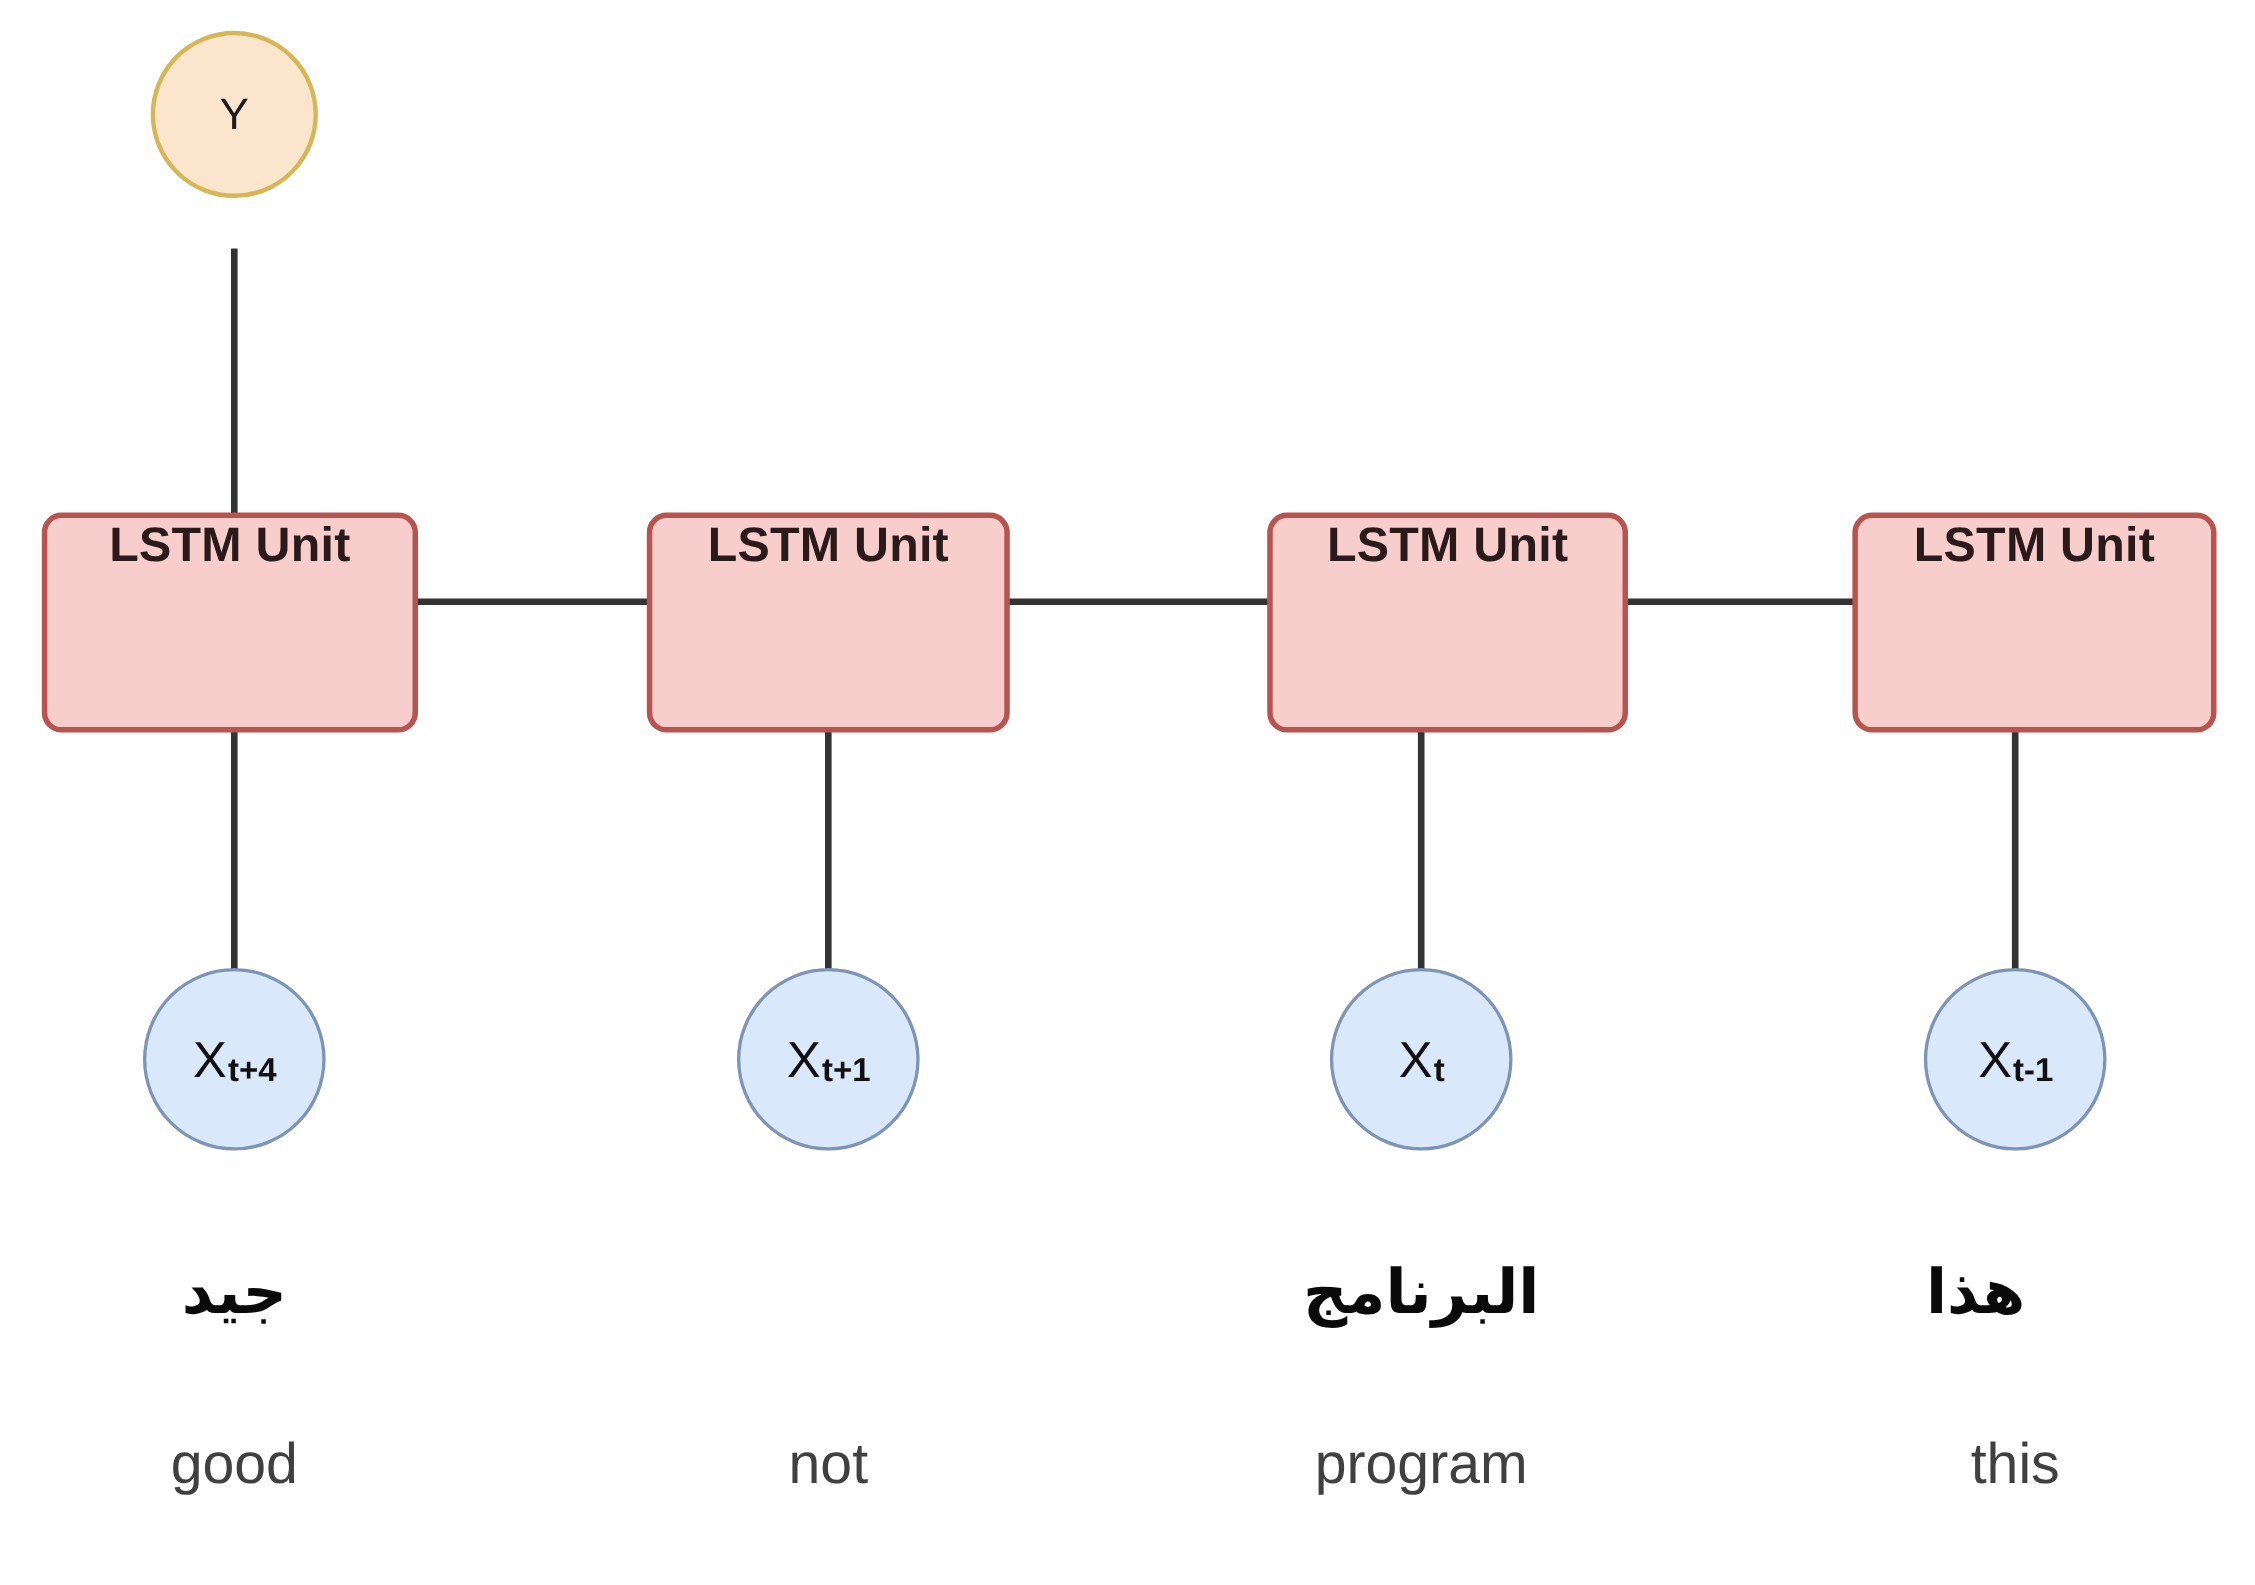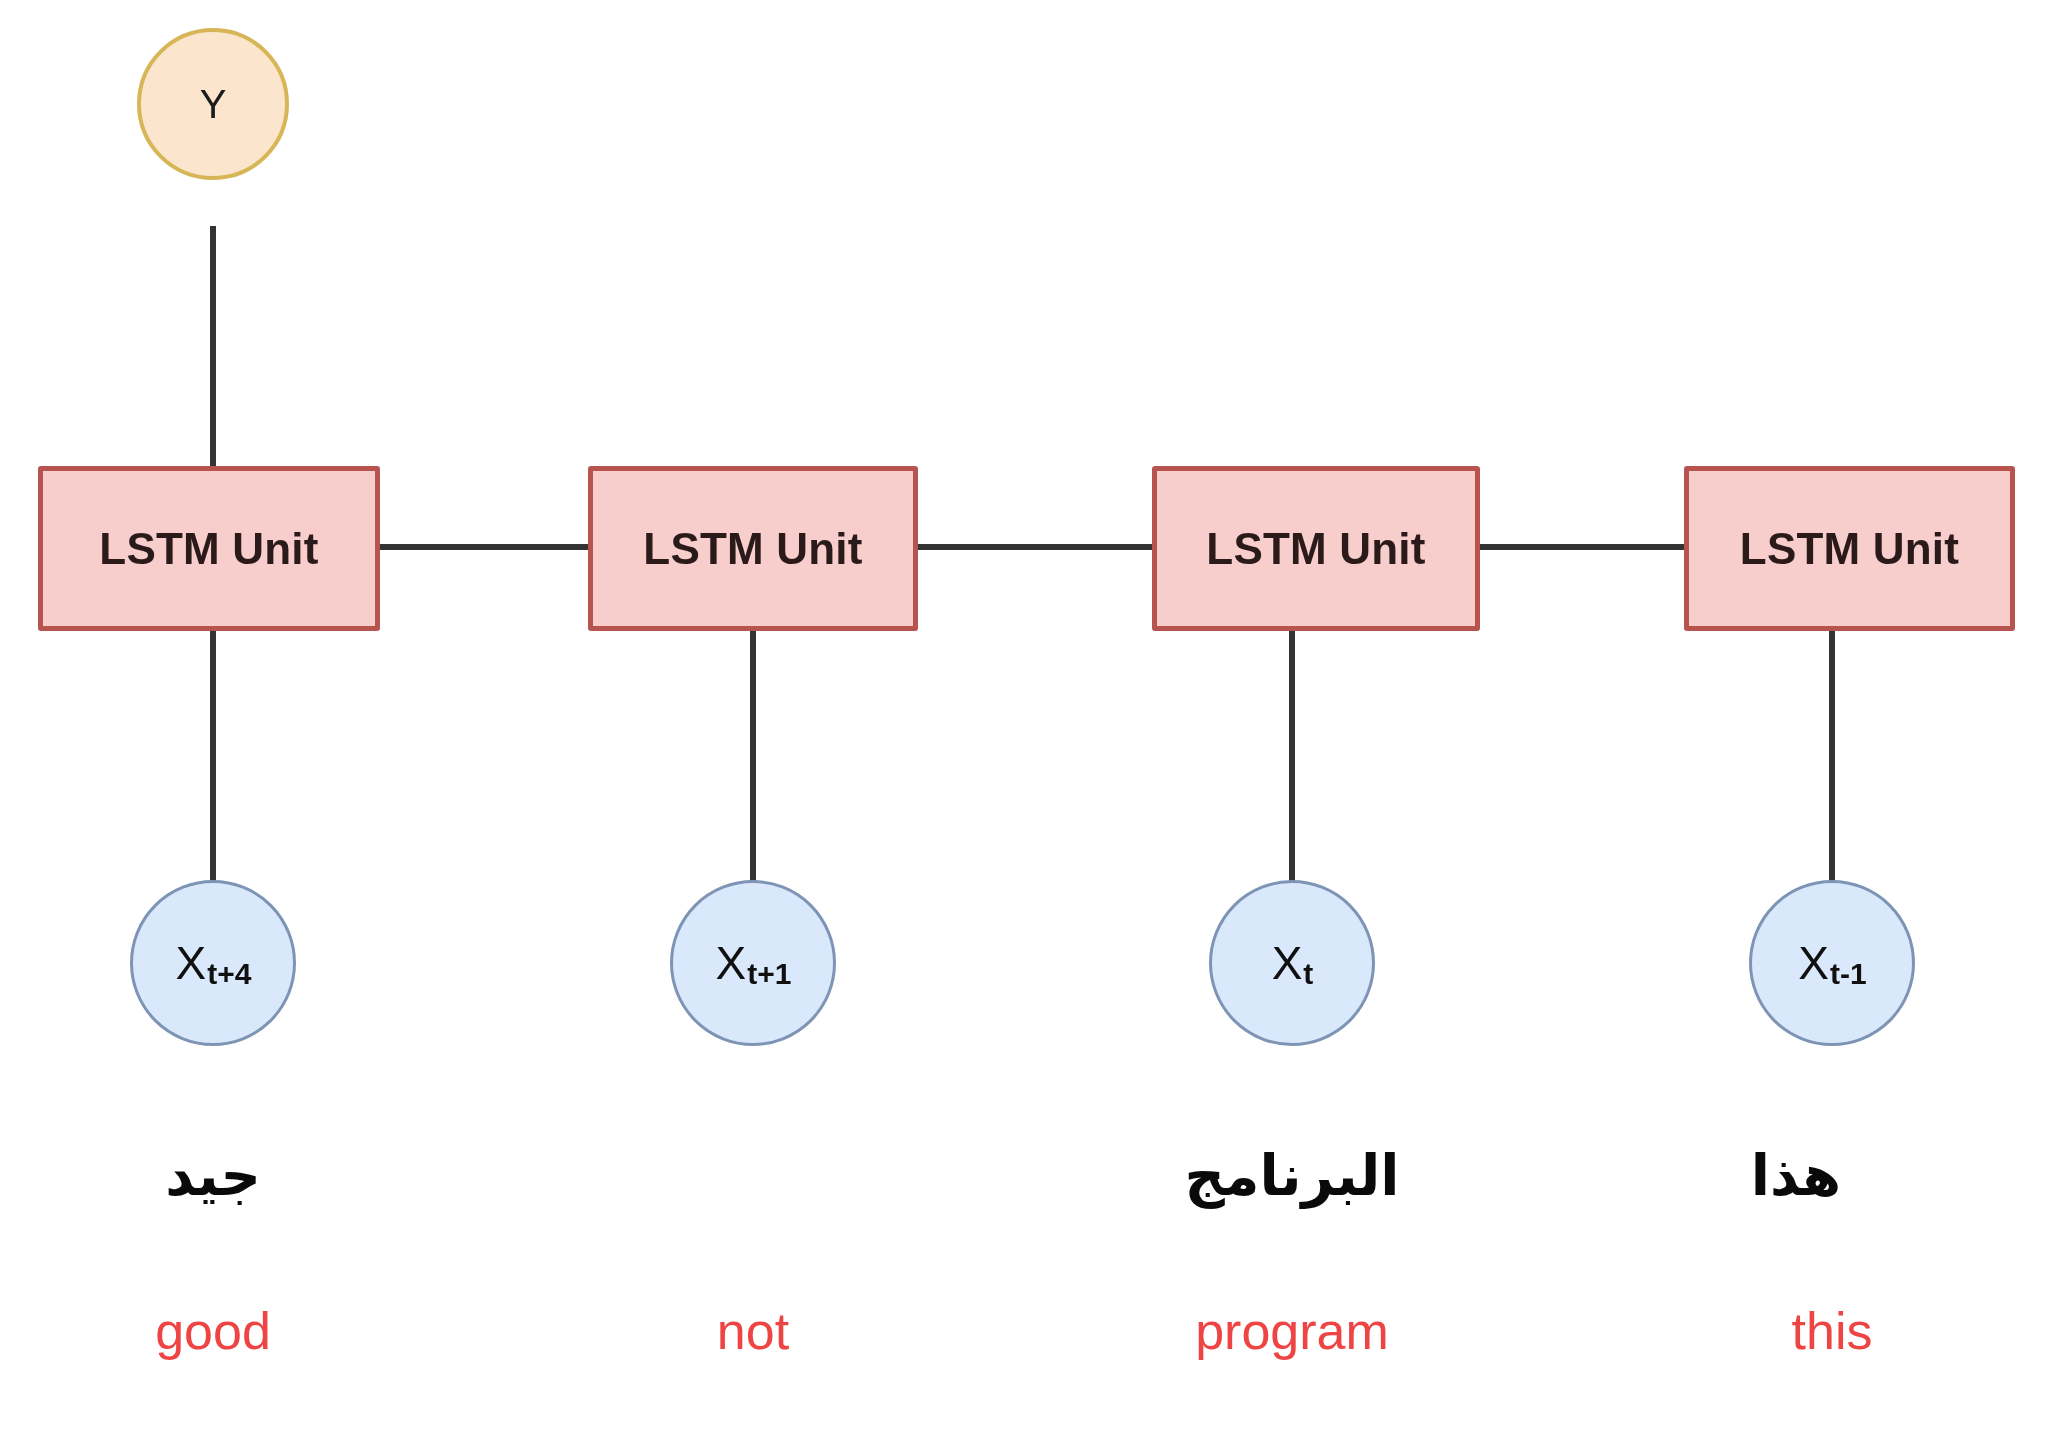--- a/index.html
+++ b/index.html
@@ -46,27 +46,26 @@
     align-items: center;
     justify-content: center;
     font-size: 40px;
     color: #1b1b1b;
     font-family: "Liberation Sans", sans-serif;
   }
 
   
   .lstm-box {
     position: absolute;
-    height: 165px;
+    height: 200px;
     background: #f8cecc;
     border: 5px solid #b85450;
-    border-radius: 3px;
+    border-radius: 18px;
     box-sizing: border-box;
     display: flex;
-    align-items: center;
     justify-content: center;
     font-size: 44px;
     font-weight: bold;
     color: #2b1a1a;
     letter-spacing: 0.2px;
     font-family: "Liberation Sans", sans-serif;
   }
 
   
   .x-node {
@@ -105,21 +104,21 @@
     color: #0a0a0a;
     direction: rtl;
     unicode-bidi: embed;
     white-space: nowrap;
     font-family: "DejaVu Sans", sans-serif;
   }
   .gloss-word {
     position: absolute;
     text-align: center;
     font-size: 52px;
-    color: #ef4444;
+    color: #404040;
     white-space: nowrap;
     font-family: "Liberation Sans", sans-serif;
   }
 </style>
 </head>
 <body>
 
 <div id="canvas">
 
   <svg id="edge-layer" viewBox="0 0 2050 1441" width="2050" height="1441" xmlns="http://www.w3.org/2000/svg">

